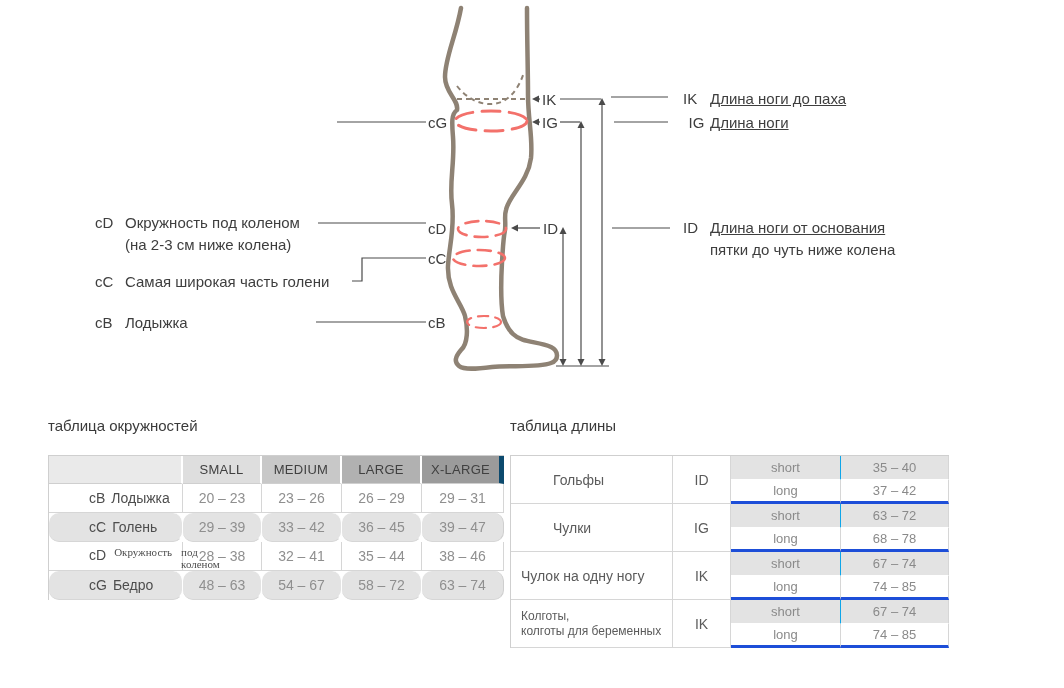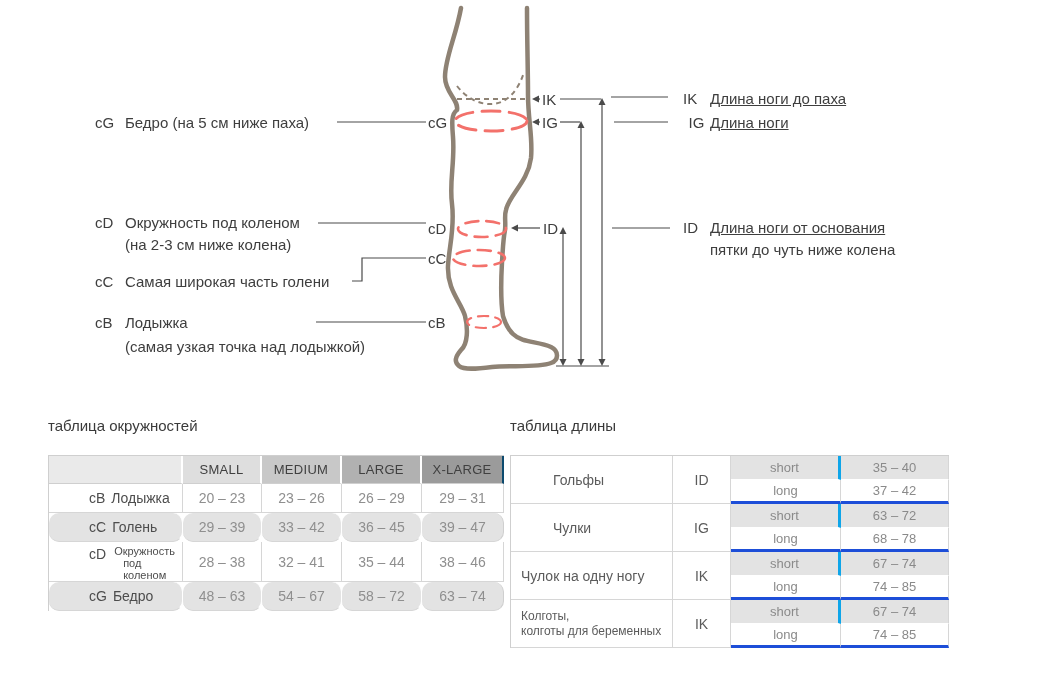--- a/index.html
+++ b/index.html
@@ -18,47 +18,47 @@
   
   .tbl-title{position:absolute;font-size:15px;color:#3a3a3a;}
 
   
   table.ctable{position:absolute;left:48px;top:455px;width:455px;table-layout:fixed;
     border-collapse:separate;border-spacing:0;border-top:1px solid #cfcfcf;border-left:1px solid #cfcfcf;}
   .ctable td{box-sizing:border-box;border-right:1px solid #d6d6d6;border-bottom:1px solid #d6d6d6;
     text-align:center;font-size:14px;color:#8f8f8f;padding:0;height:29px;}
   .ctable tr.hdr td{height:28px;font-size:13px;color:#404040;border-right:2px solid #fff;
     border-bottom:1px solid #cfcfcf;letter-spacing:.3px;}
-  .ctable tr.hdr td:last-child{border-right:2px solid #0c4a6e;}
+  .ctable tr.hdr td:last-child{border-right:5px solid #0c4a6e;}
   .ctable .corner{background:#eaeaea;}
   .ctable .s0{background:#dedede;}
   .ctable .s1{background:#c8c8c8;}
   .ctable .s2{background:#b1b1b1;}
   .ctable .s3{background:#9b9b9b;}
   .ctable td.lbl{text-align:left;padding-left:40px;color:#4d4d4d;}
   .ctable tr.grey td{background:#e3e3e3;border-right-color:#fff;border-radius:10px;}
   .ctable tr.grey td:last-child{border-right-color:#cfcfcf;}
   .rcode{margin-right:6px;}
   .lblflex{display:flex;align-items:flex-start;gap:2px;}
   .lblflex .rcode{font-size:14px;line-height:14px;padding-top:5px;}
-  .two{display:flex;flex-direction:column;font-size:11px;line-height:12px;padding-top:3px;color:#4d4d4d;}
+  .two{display:flex;flex-direction:row;font-size:11px;line-height:12px;padding-top:3px;color:#4d4d4d;font-family:Liberation Serif, serif;}
   .two .ind{padding-left:9px;}
 
   
   table.ltable{position:absolute;left:510px;top:455px;width:438px;table-layout:fixed;
     border-collapse:separate;border-spacing:0;border-top:1px solid #cfcfcf;border-left:1px solid #cfcfcf;}
   .ltable td{box-sizing:border-box;border-right:1px solid #d6d6d6;border-bottom:1px solid #d6d6d6;
     font-size:13px;color:#8a8a8a;text-align:center;padding:0;height:24px;}
   .ltable td.prod{text-align:left;font-size:14px;color:#5b5b5b;}
   .ltable td.prod.pad-lg{padding-left:42px;}
   .ltable td.prod.pad-sm{padding-left:10px;}
   .ltable td.prod .p2{display:block;font-size:12px;line-height:15px;}
   .ltable td.codecell{font-size:14px;color:#5b5b5b;}
   .ltable tr.short td.var,.ltable tr.short td.val{background:#e3e3e3;border-bottom:1px solid #fff;}
-  .ltable tr.short td.var{border-right:3px solid #0ea5e9;}
+  .ltable tr.short td.var{border-right:1px solid #0ea5e9;}
   .ltable tr.glast td{border-bottom:3px solid #1d4ed8;}
 </style>
 </head>
 <body>
 
 <div class="canvas">
 
   <svg class="diagram" width="1064" height="400" viewBox="0 0 1064 400">
 
     <path d="M 461,8 C 456,36 445,58 445,77 C 445,93 459,100 457,110
@@ -108,37 +108,33 @@
       <path d="M 518,224.5 L 511,228 L 518,231.5 z"></path>
       <path d="M 598.5,105 L 602,98 L 605.5,105 z"></path>
       <path d="M 577.5,128 L 581,121 L 584.5,128 z"></path>
       <path d="M 559.5,234 L 563,227 L 566.5,234 z"></path>
       <path d="M 598.5,359 L 602,366 L 605.5,359 z"></path>
       <path d="M 577.5,359 L 581,366 L 584.5,359 z"></path>
       <path d="M 559.5,359 L 563,366 L 566.5,359 z"></path>
     </g>
   </svg>
 
-  <div class="ann" style="left:95px;top:114px;">
-    <span class="code">cG</span><span>Бедро (на 5 см ниже паха)</span>
-  </div>
 
   <div class="ann" style="left:95px;top:214px;">
     <span class="code">cD</span><span>Окружность под коленом</span>
   </div>
   <div class="note" style="left:125px;top:236px;">(на 2-3 см ниже колена)</div>
 
   <div class="ann" style="left:95px;top:273px;">
     <span class="code">cC</span><span>Самая широкая часть голени</span>
   </div>
 
   <div class="ann" style="left:95px;top:314px;">
     <span class="code">cB</span><span>Лодыжка</span>
   </div>
-  <div class="note" style="left:125px;top:338px;">(самая узкая точка над лодыжкой)</div>
 
   <div class="leglbl" style="left:428px;top:114px;">cG</div>
   <div class="leglbl" style="left:428px;top:220px;">cD</div>
   <div class="leglbl" style="left:428px;top:250px;">cC</div>
   <div class="leglbl" style="left:428px;top:314px;">cB</div>
   <div class="leglbl" style="left:542px;top:91px;">IK</div>
   <div class="leglbl" style="left:542px;top:114px;">IG</div>
   <div class="leglbl" style="left:543px;top:220px;">ID</div>
 
   <div class="ra" style="left:683px;top:90px;">

